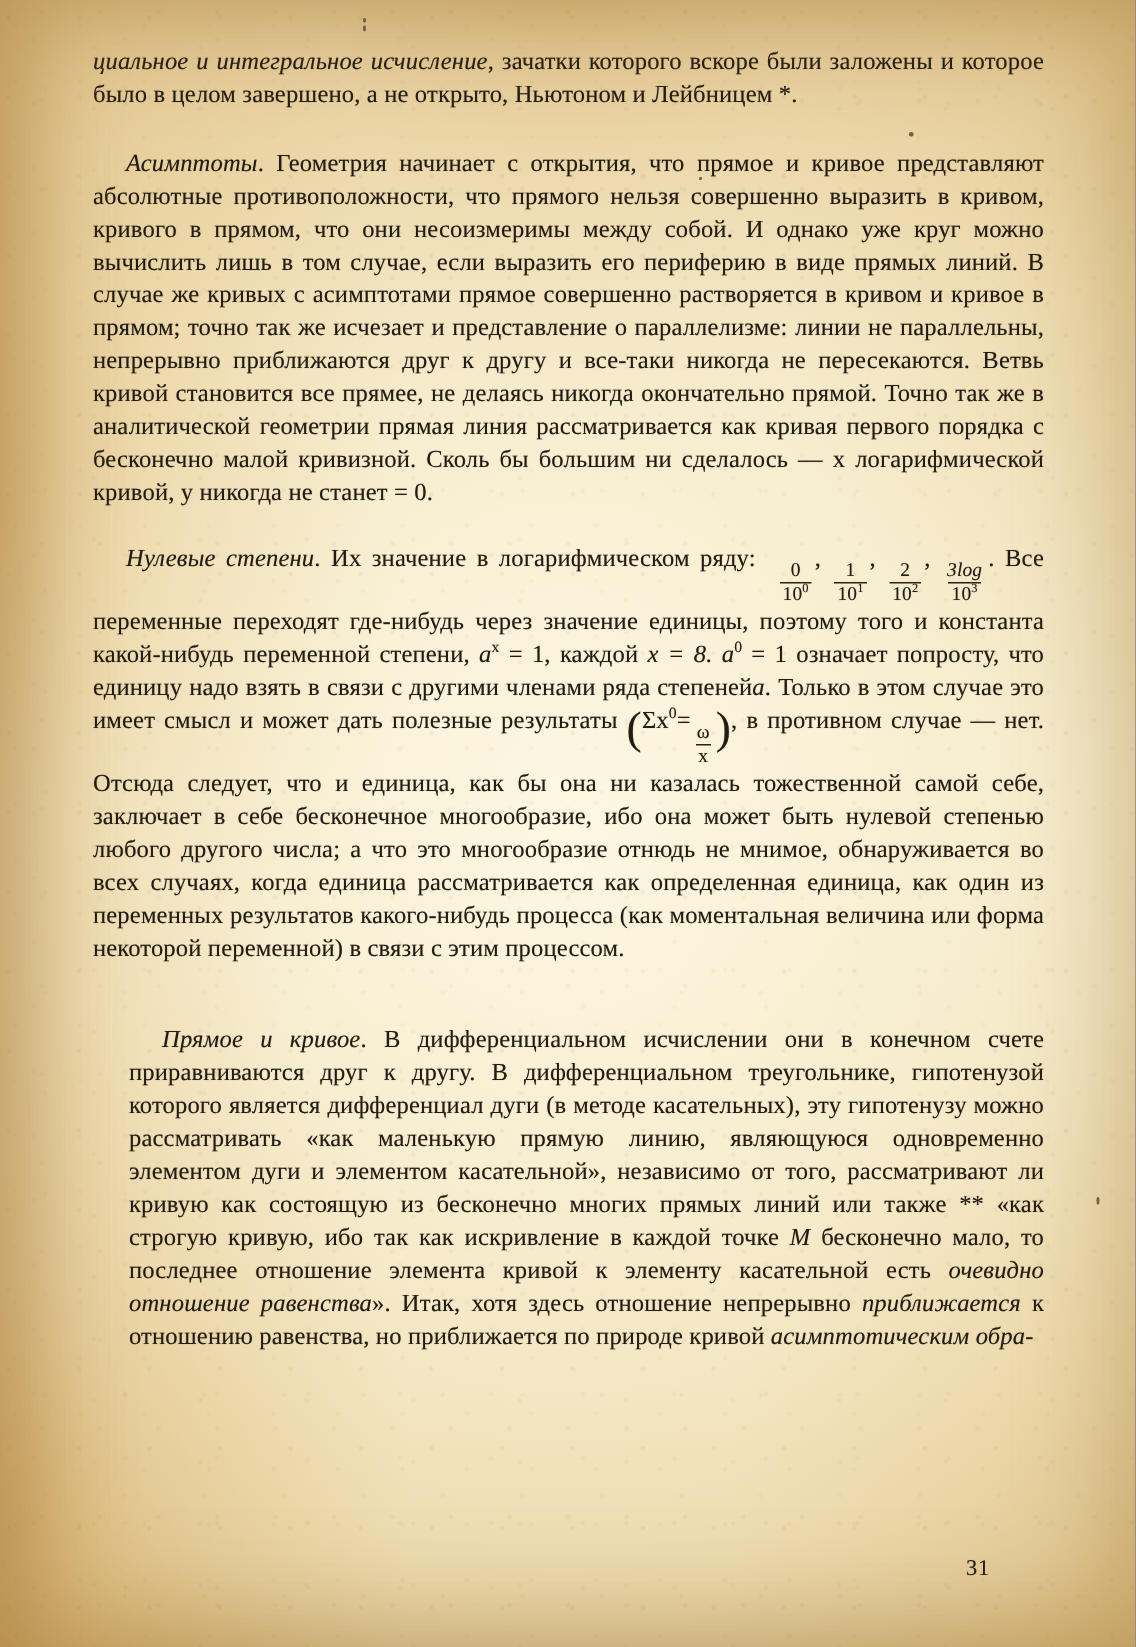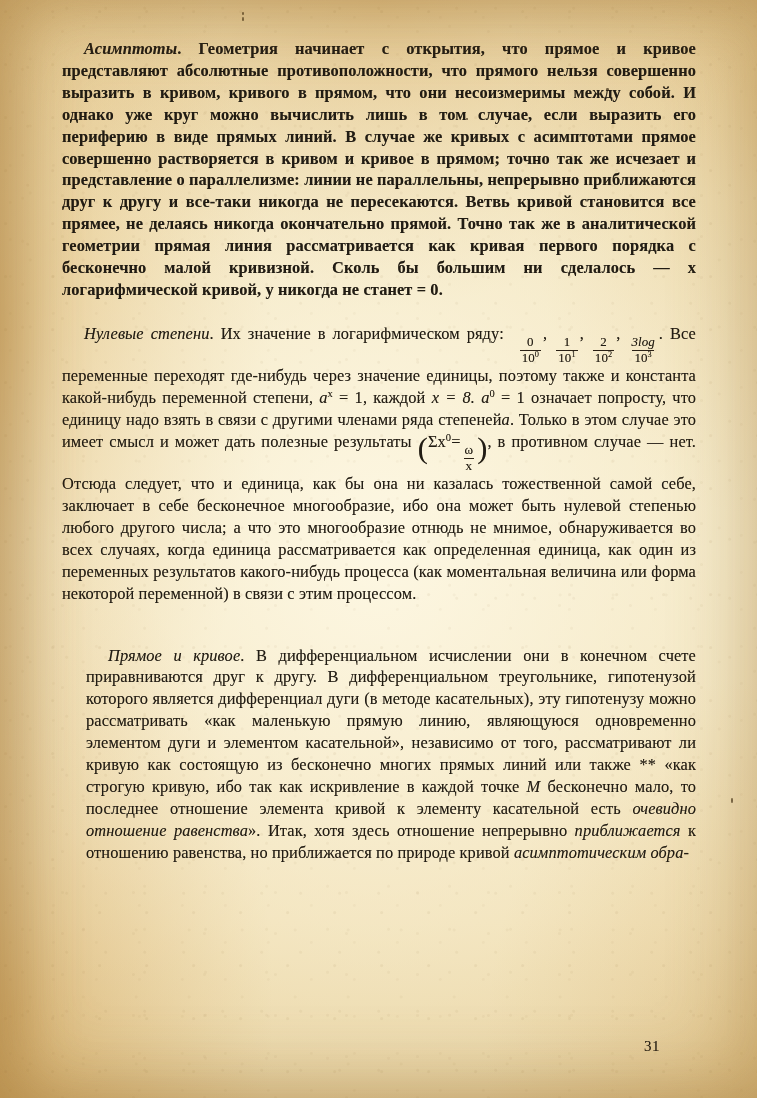--- a/index.html
+++ b/index.html
@@ -59,21 +59,21 @@
   }
   p.body {
     margin: 0 0 0 0;
     text-align: justify;
     text-justify: inter-word;
     font-size: 16.4px;
     line-height: 21.9px;
     letter-spacing: 0.1px;
     text-shadow: 0 0 0.6px rgba(40,28,12,0.45);
   }
-  p.gap-a { margin-top: 8px; font-weight: bold; }
+  p.gap-a { margin-top: 24px; }
   p.gap-b { margin-top: 22px; font-family: Liberation Serif, serif; }
   p.gap-c { margin-top: 40px; margin-left: 24px; }
   .indent { display: inline-block; width: 22px; }
   i, em { font-style: italic; }
   .frac {
     display: inline-flex;
     flex-direction: column;
     align-items: center;
     vertical-align: -0.52em;
     line-height: 1;
@@ -135,40 +135,41 @@
   <div class="grain"></div>
 
   <div class="speck" style="left:242px; top:12px; width:2px; height:3px;"></div>
   <div class="speck" style="left:242px; top:17px; width:2px; height:4px;"></div>
   <div class="speck" style="left:606px; top:88px; width:3px; height:3px;"></div>
   <div class="speck" style="left:731px; top:798px; width:2px; height:5px;"></div>
   <div class="speck" style="left:466px; top:118px; width:2px; height:2px;"></div>
 
   <div class="content blur-soft">
 
+    <p class="body"><em>циальное и интегральное исчисление</em><span>, зачатки которого вскоре были заложены и которое было в целом завершено, а не открыто, Ньютоном и Лейбницем *.</span></p>
 
     <p class="body gap-a"><span class="indent"></span><em>Асимптоты</em><span>. Геометрия начинает с открытия, что прямое и кривое представляют абсолютные противоположности, что прямого нельзя совершенно выразить в кривом, кривого в прямом, что они несоизмеримы между собой. И однако уже круг можно вычислить лишь в том случае, если выразить его периферию в виде прямых линий. В случае же кривых с асимптотами прямое совершенно растворяется в кривом и кривое в прямом; точно так же исчезает и представление о параллелизме: линии не параллельны, непрерывно приближаются друг к другу и все-таки никогда не пересекаются. Ветвь кривой становится все прямее, не делаясь никогда окончательно прямой. Точно так же в аналитической геометрии прямая линия рассматривается как кривая первого порядка с бесконечно малой кривизной. Сколь бы большим ни сделалось — x логарифмической кривой, y никогда не станет = 0.</span></p>
 
     <p class="body gap-b"><span class="indent"></span><em>Нулевые степени</em><span>. Их значение в логарифмическом ряду:</span>&nbsp;
       <span class="frac">
           <span class="num">0</span>
           <span class="den"><span>10</span><sup>0</sup></span>
         </span>,
       <span class="frac">
           <span class="num">1</span>
           <span class="den"><span>10</span><sup>1</sup></span>
         </span>,
       <span class="frac">
           <span class="num">2</span>
           <span class="den"><span>10</span><sup>2</sup></span>
         </span>,
       <span class="frac">
           <span class="num"><em>3log</em></span>
           <span class="den"><span>10</span><sup>3</sup></span>
-        </span><span>. Все переменные переходят где-нибудь через значение единицы, поэтому также и константа какой-нибудь переменной степени,</span>
+        </span><span>. Все переменные переходят где-нибудь через значение единицы, поэтому того и константа какой-нибудь переменной степени,</span>
       <span class="formula"><em>a</em><sup>x</sup><span> = 1,</span></span>
       <span>каждой</span>
       <em class="formula">x = 8.</em>
       <span class="formula"><em>a</em><sup>0</sup><span> = 1</span></span>
       <span>означает попросту, что единицу надо взять в связи с другими членами ряда степеней</span><em>a</em><span>. Только в этом случае это имеет смысл и может дать полезные результаты</span>
       <span class="formula"><span class="paren-big">(</span><span>Σx</span><sup>0</sup><span>=</span><span class="frac">
             <span class="num">ω</span>
             <span class="den">x</span>
           </span><span class="paren-big">)</span></span><span>, в противном случае — нет. Отсюда следует, что и единица, как бы она ни казалась тожественной самой себе, заключает в себе бесконечное многообразие, ибо она может быть нулевой степенью любого другого числа; а что это многообразие отнюдь не мнимое, обнаруживается во всех случаях, когда единица рассматривается как определенная единица, как один из переменных результатов какого-нибудь процесса (как моментальная величина или форма некоторой переменной) в связи с этим процессом.</span></p>
 

